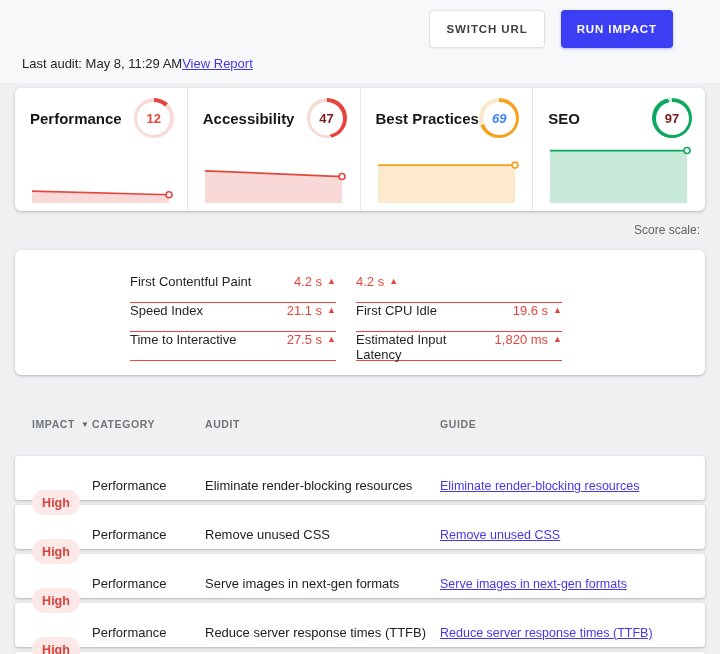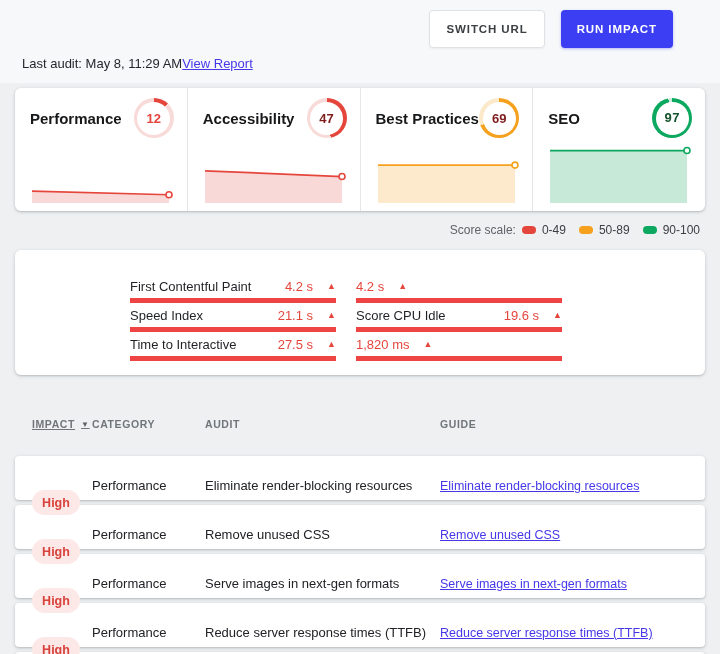--- a/index.html
+++ b/index.html
@@ -41,29 +41,29 @@
   .legend{display:flex;justify-content:flex-end;align-items:center;gap:6px;
     margin:12px 20px 0 0;font-size:12px;height:14px;}
   .legend-label{color:#5f6368;}
   .legend-item{display:flex;align-items:center;gap:6px;color:#3c4043;}
   .legend-pill{width:14px;height:8px;border-radius:4px;}
 
   .metrics-card{margin:13px 15px 0;background:#fff;border-radius:6px;box-shadow:var(--card-shadow);
     height:125px;padding:24px 0 0 115px;}
   .metrics-grid{display:flex;gap:20px;}
   .metric-col{width:206px;}
-  .metric-row{display:flex;justify-content:space-between;align-items:center;height:29px;border-bottom:5px solid #ef4444;}
+  .metric-row{display:flex;justify-content:space-between;align-items:flex-start;height:29px;border-bottom:1px solid #ef4444;}
   .metric-name{font-size:13px;color:#1f2125;}
-  .metric-value{font-size:13px;color:var(--fail);display:flex;align-items:center;gap:14px;white-space:nowrap;}
+  .metric-value{font-size:13px;color:var(--fail);display:flex;align-items:center;gap:5px;white-space:nowrap;}
   .warn-icon{font-size:9px;color:var(--fail);line-height:1;}
 
   .audits-header{display:grid;grid-template-columns:60px 113px 235px 1fr;align-items:center;
     margin:42px 15px 0;padding-left:17px;height:14px;
     font-size:10.5px;font-weight:700;letter-spacing:.6px;color:#70757a;}
-  .impact-head{display:flex;align-items:center;gap:6px;cursor:pointer;text-decoration:underline;}
+  .impact-head{display:flex;align-items:center;gap:6px;cursor:pointer;}
   .sort-caret{font-size:8px;color:#5f6368;}
 
   .audits-list{margin-top:25px;}
   .audit-row{display:grid;grid-template-columns:60px 113px 235px 1fr;align-items:center;
     margin:0 15px 5px;padding-left:17px;height:44px;background:#fff;border-radius:4px;
     box-shadow:var(--card-shadow);}
   .impact-badge{display:inline-flex;align-items:center;justify-content:center;width:48px;height:25px;
     border-radius:13px;background:#fce8e7;color:#d8423c;font-weight:700;font-size:12.5px;margin-top:34px;}
   .audit-category,.audit-title{font-size:13px;color:#202226;}
   .guide-link{font-size:12.5px;color:var(--link);text-decoration:underline;cursor:pointer;}
@@ -108,60 +108,46 @@
         <svg width="143" height="58" class="spark">
           <polygon points="2,25.84 139,31.56 139,58 2,58" fill="#f9d9d7"></polygon>
           <line x1="2" y1="25.84" x2="139" y2="31.56" stroke="#e5463c" stroke-width="1.7"></line>
           <circle cx="139" cy="31.56" r="3" fill="#fff" stroke="#e5463c" stroke-width="1.6"></circle>
         </svg>
       </div>
       <div class="score-card">
         <div class="score-head">
           <span class="score-title">Best Practices</span>
           <div class="gauge" style="background: conic-gradient(rgb(245, 161, 29) 0%, rgb(245, 161, 29) 69%, rgb(251, 233, 202) 69%, rgb(251, 233, 202) 100%);">
-            <div class="gauge-inner" style="color: #7f1d1d;">69</div>
+            <div class="gauge-inner" style="color: #3b82f6; font-style: italic;">69</div>
           </div>
         </div>
         <svg width="143" height="58" class="spark">
           <polygon points="2,20.119999999999997 139,20.119999999999997 139,58 2,58" fill="#fdeacc"></polygon>
           <line x1="2" y1="20.119999999999997" x2="139" y2="20.119999999999997" stroke="#f5a11d" stroke-width="1.7"></line>
           <circle cx="139" cy="20.119999999999997" r="3" fill="#fff" stroke="#f5a11d" stroke-width="1.6"></circle>
         </svg>
       </div>
       <div class="score-card">
         <div class="score-head">
           <span class="score-title">SEO</span>
           <div class="gauge" style="background: conic-gradient(rgb(12, 168, 95) 0%, rgb(12, 168, 95) 97%, rgb(205, 235, 220) 97%, rgb(205, 235, 220) 100%);">
-            <div class="gauge-inner" style="color: #14532d; font-family: Liberation Mono, monospace;">97</div>
+            <div class="gauge-inner" style="color: #7f1d1d;">97</div>
           </div>
         </div>
         <svg width="143" height="58" class="spark">
           <polygon points="2,5.559999999999995 139,5.559999999999995 139,58 2,58" fill="#c7e9d8"></polygon>
           <line x1="2" y1="5.559999999999995" x2="139" y2="5.559999999999995" stroke="#0ca85f" stroke-width="1.7"></line>
           <circle cx="139" cy="5.559999999999995" r="3" fill="#fff" stroke="#0ca85f" stroke-width="1.6"></circle>
         </svg>
       </div>
     </div>
 
   <div class="legend">
     <span class="legend-label">Score scale:</span>
-    <span id="legend-items" style="display:flex;gap:13px;">
-        <span class="legend-item">
-          <span class="legend-pill" style="background: rgb(229, 70, 60);"></span>
-          <span>0-49</span>
-        </span>
-        <span class="legend-item">
-          <span class="legend-pill" style="background: rgb(245, 161, 29);"></span>
-          <span>50-89</span>
-        </span>
-        <span class="legend-item">
-          <span class="legend-pill" style="background: rgb(12, 168, 95);"></span>
-          <span>90-100</span>
-        </span>
-      </span>
   </div>
 
   <div class="metrics-card">
     <div class="metrics-grid" id="metrics">
         <div class="metric-col">
           <div class="metric-row">
             <span class="metric-name">First Contentful Paint</span>
             <span class="metric-value">
               <span>4.2 s</span>
               <span class="warn-icon">▲</span>
@@ -183,27 +169,28 @@
           </div>
         </div>
         <div class="metric-col">
           <div class="metric-row">
             <span class="metric-value">
               <span>4.2 s</span>
               <span class="warn-icon">▲</span>
             </span>
           </div>
           <div class="metric-row">
-            <span class="metric-name">Score CPU Idle</span>
+            <span class="metric-name">First CPU Idle</span>
             <span class="metric-value">
               <span>19.6 s</span>
               <span class="warn-icon">▲</span>
             </span>
           </div>
           <div class="metric-row">
+            <span class="metric-name">Estimated Input Latency</span>
             <span class="metric-value">
               <span>1,820 ms</span>
               <span class="warn-icon">▲</span>
             </span>
           </div>
         </div>
       </div>
   </div>
 
   <div class="audits-header">

